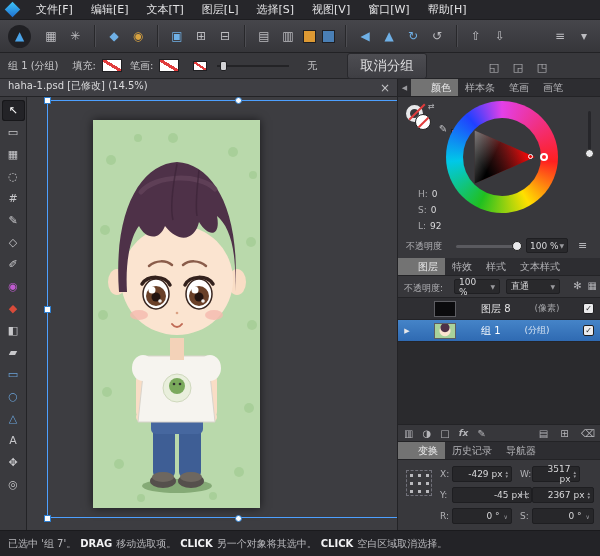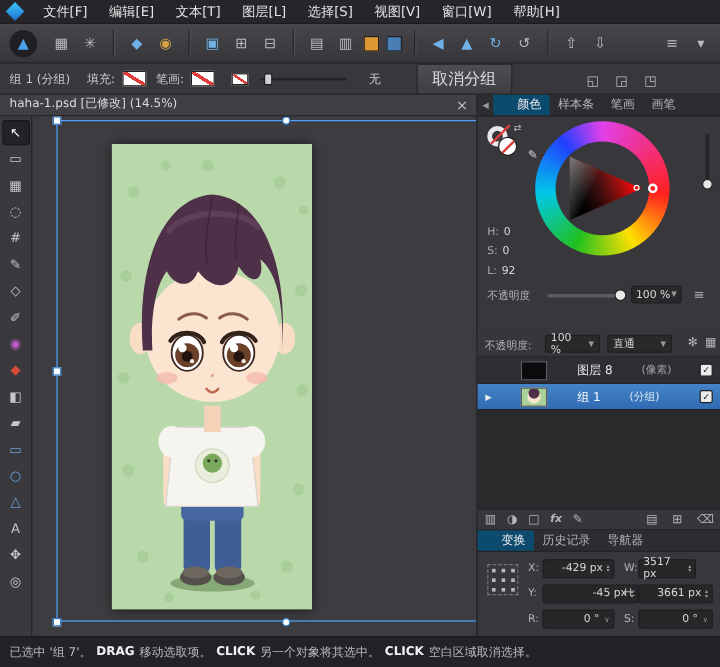--- a/index.html
+++ b/index.html
@@ -53,41 +53,41 @@
 .photo{position:absolute;left:66px;top:23px;width:167px;height:388px;box-shadow:0 0 9px rgba(0,0,0,.6);}
 .photo svg{display:block;}
 .sel-rect{position:absolute;left:20px;top:3px;width:383px;height:418px;border:1px solid #4da0ff;}
 .handle{position:absolute;width:7px;height:7px;background:#fdfdfd;border:1px solid #2f7fd0;z-index:5;}
 .handle.round{border-radius:50%;}
 
 
 #panel{position:absolute;top:79px;left:397px;width:203px;height:451px;background:#38383c;border-left:1px solid #232326;}
 .ptabs{height:18px;background:#2d2d31;border-bottom:1px solid #232326;display:flex;align-items:center;font-size:10px;color:#b4b4b8;}
 .ptab{padding:0 7px;line-height:17px;white-space:nowrap;}
-.ptab.active{background:#0c4a6e;color:#ebebec;padding-left:20px;}
+.ptab.active{background:#737373;color:#ebebec;padding-left:20px;}
 .chev{width:13px;text-align:center;font-size:7px;color:#9a9a9e;}
 
 
 #color-content{position:absolute;top:18px;left:0;width:203px;height:161px;}
 .fs-circle{position:absolute;border-radius:50%;}
 #stroke-circle{left:8px;top:8px;width:17px;height:17px;border:4px solid #e8e8ea;background:transparent;}
 #stroke-circle::after{content:"";position:absolute;left:-4px;top:2px;width:22px;height:2px;background:#e03c3c;transform:rotate(-45deg);}
 #fill-circle{left:17px;top:17px;width:16px;height:16px;background:#fff;border:1px solid #222;overflow:hidden;}
 #fill-circle::after{content:"";position:absolute;left:-3px;top:6px;width:22px;height:2px;background:#e03c3c;transform:rotate(-45deg);}
 #swap-icon{position:absolute;left:30px;top:5px;font-size:8px;color:#b5b5b9;}
 #eyedropper{position:absolute;left:40px;top:26px;font-size:10px;color:#cfcfd2;transform:rotate(90deg);}
 #recent-swatch{position:absolute;left:53px;top:32px;width:8px;height:8px;background:#d03a30;border:1px solid #222;}
 #wheel{position:absolute;left:48px;top:4px;width:112px;height:112px;border-radius:50%;background:conic-gradient(from 0deg,#e240e8 0deg,#ff2020 95deg,#ffe000 150deg,#20c020 205deg,#00c8e8 265deg,#2040ff 320deg,#e240e8 360deg);}
 #wheel::after{content:"";position:absolute;inset:17px;border-radius:50%;background:#38383c;}
 #hue-tri{position:absolute;left:21px;top:21px;width:70px;height:70px;z-index:2;clip-path:polygon(97% 50%,11% 12%,11% 88%);background:linear-gradient(115deg,rgba(255,255,255,.85) -15%,transparent 42%),linear-gradient(60deg,#000 28%,transparent 72%),linear-gradient(90deg,#3a3a3a,#ff0000);}
 #ring-dot{position:absolute;left:94px;top:52px;width:8px;height:8px;border:2px solid #fff;border-radius:50%;z-index:3;}
 #tri-dot{position:absolute;left:82px;top:53px;width:5px;height:5px;border:1px solid #fff;border-radius:50%;z-index:3;}
 #shade-slider{position:absolute;left:190px;top:14px;width:3px;height:46px;background:#26262a;border-radius:2px;}
 #shade-handle{position:absolute;left:-3px;top:38px;width:9px;height:9px;border-radius:50%;background:#e8e8ea;border:1px solid #222;}
-.hsl-row{position:absolute;left:8px;font-size:9px;color:#a9a9ad;}
+.hsl-row{position:absolute;left:20px;font-size:9px;color:#a9a9ad;}
 .hsl-row b{font-weight:normal;color:#d9d9db;margin-left:4px;}
 #opacity-row{position:absolute;left:0;top:140px;width:203px;height:18px;}
 #opacity-label{position:absolute;left:8px;top:3px;font-size:9px;color:#b2b2b6;}
 #opacity-track{position:absolute;left:58px;top:8px;width:62px;height:3px;background:#5a5a5f;border-radius:2px;}
 #opacity-handle{position:absolute;right:-4px;top:-4px;width:10px;height:10px;border-radius:50%;background:#e9e9eb;border:1px solid #222;}
 #opacity-value{position:absolute;left:128px;top:1px;width:42px;height:15px;background:#29292c;border:1px solid #1f1f22;border-radius:2px;color:#d8d8da;font-size:9px;display:flex;align-items:center;justify-content:space-between;padding:0 3px;}
 #opacity-value .caret{font-size:6px;color:#9a9a9e;}
 #color-menu-icon{position:absolute;left:180px;top:2px;font-size:11px;color:#b5b5b9;}
 
 
@@ -116,21 +116,21 @@
 #layers-iconbar .fx{font-style:italic;font-weight:bold;font-size:9px;}
 #layers-iconbar .right{margin-left:auto;margin-right:0;}
 #layers-iconbar .right span{margin:0 0 0 9px;}
 
 
 #transform-tabs{position:absolute;top:363px;left:0;width:203px;}
 #transform-content{position:absolute;top:381px;left:0;width:203px;height:70px;}
 #anchor{position:absolute;left:8px;top:10px;width:26px;height:26px;border:1px dashed #71717a;display:grid;grid-template-columns:repeat(3,1fr);grid-template-rows:repeat(3,1fr);}
 #anchor span{width:3px;height:3px;background:#b9b9bd;margin:auto;}
 .tf-label{position:absolute;font-size:9px;color:#b2b2b6;}
-.tf-box{position:absolute;height:16px;background:#27272a;border:1px solid #1e1e21;border-radius:2px;color:#d8d8da;font-size:9px;display:flex;align-items:center;justify-content:flex-end;padding:0 3px;}
+.tf-box{position:absolute;height:16px;background:#27272a;border:1px solid #1e1e21;border-radius:2px;color:#d8d8da;font-size:9px;display:flex;align-items:center;justify-content:flex-end;padding:0 3px;text-align:right;}
 .tf-spin{display:flex;flex-direction:column;font-size:5px;line-height:4px;color:#9a9a9e;margin-left:3px;}
 .tf-caret{font-size:6px;color:#9a9a9e;margin-left:4px;}
 
 
 #status{position:absolute;top:530px;left:0;width:600px;height:26px;background:#232327;border-top:1px solid #1a1a1d;display:flex;align-items:center;font-size:10px;color:#b9b9bd;padding-left:8px;white-space:nowrap;}
 #status b{color:#f2f2f4;margin:16px 4px;}
 </style>
 </head>
 <body>
 
@@ -335,20 +335,26 @@
             <span id="opacity-handle"></span>
           </span>
         <span id="opacity-value">
             <span>100 %</span>
             <span class="caret">▼</span>
           </span>
         <span id="color-menu-icon">≡</span>
       </div>
     </div>
 
+    <div class="ptabs" id="layers-tabs">
+      <span class="ptab active">图层</span>
+      <span class="ptab">特效</span>
+      <span class="ptab">样式</span>
+      <span class="ptab">文本样式</span>
+    </div>
 
     <div id="layers-controls">
       <span class="lbl">不透明度:</span>
       <span class="drop-box" style="left:56px;width:46px;">
           <span>100 %</span>
           <span class="caret">▼</span>
         </span>
       <span class="drop-box" style="left:108px;width:54px;">
           <span>直通</span>
           <span class="caret">▼</span>
@@ -426,21 +432,21 @@
       <span class="tf-label" style="left:42px;top:30px;">Y:</span>
       <span class="tf-box" style="left:54px;top:27px;width:80px;">
           <span>-45 px</span>
           <span class="tf-spin">
             <span>▴</span>
             <span>▾</span>
           </span>
         </span>
       <span class="tf-label" style="left:122px;top:30px;">H:</span>
       <span class="tf-box" style="left:134px;top:27px;width:62px;">
-          <span>3661 px</span>
+          <span>2367 px</span>
           <span class="tf-spin">
             <span>▴</span>
             <span>▾</span>
           </span>
         </span>
       <span class="tf-label" style="left:42px;top:51px;">R:</span>
       <span class="tf-box" style="left:54px;top:48px;width:60px;">
           <span>0 °</span>
           <span class="tf-caret">∨</span>
         </span>

